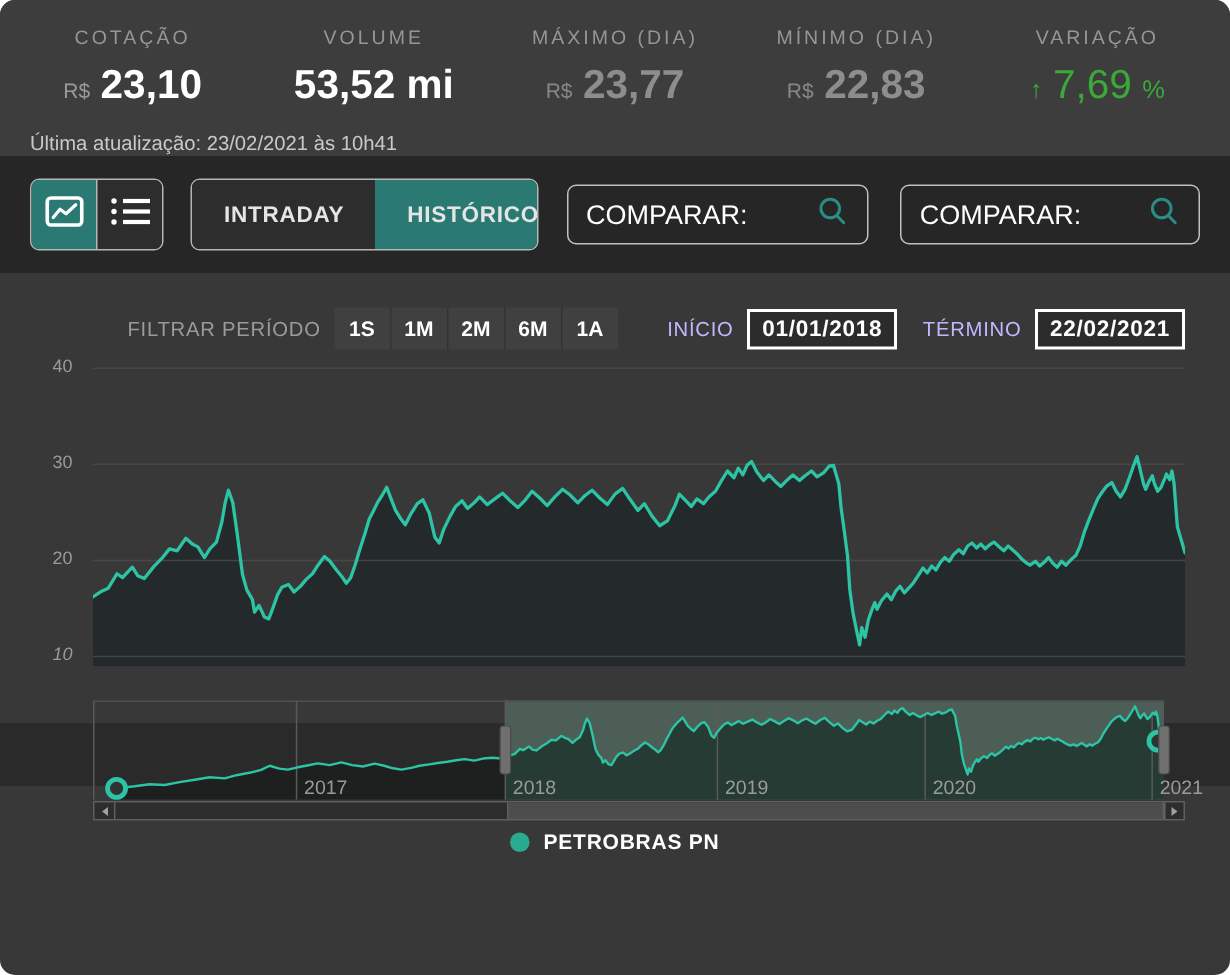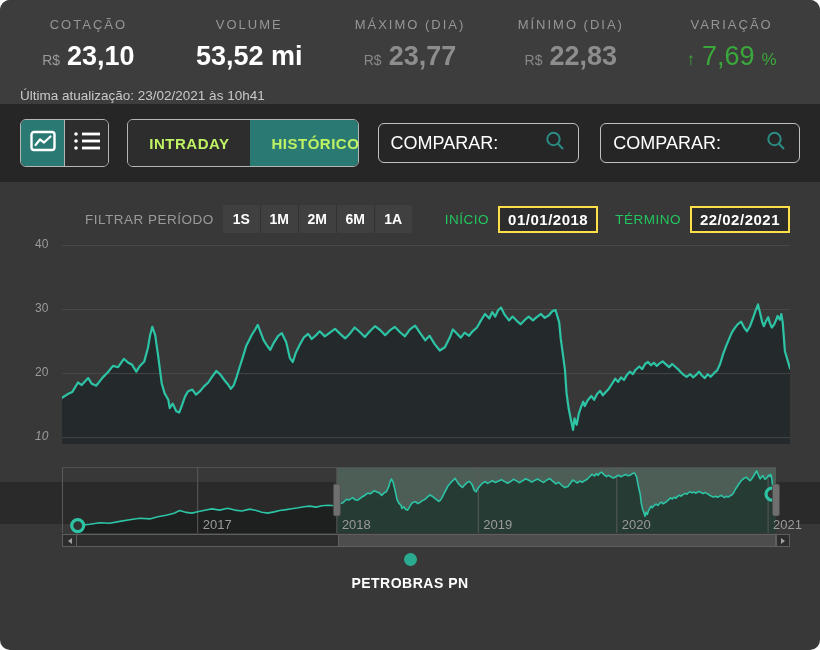--- a/index.html
+++ b/index.html
@@ -23,53 +23,53 @@
   .stat.green .stat-prefix { color:#3aa83a; font-size:17px; }
   .stat-suffix { color:#3aa83a; font-size:17px; }
   .update-bar { height:29px; color:#c9c9c9; font-size:13.5px; padding-left:20px; }
   
   .toolbar { height:78px; background:#262626; display:flex; align-items:center; padding:0 20px; }
   .icon-group { width:98px; height:48px; border:1px solid #b5b5b5; border-radius:6px; display:flex; overflow:hidden; box-sizing:border-box; }
   .icon-btn { flex:1; display:flex; align-items:center; justify-content:center; cursor:pointer; }
   .icon-btn.active { background:#2a7a73; }
   .icon-btn.inactive { background:#2d2d2d; border-left:1px solid #b5b5b5; }
   .tab-group { margin-left:18px; height:48px; border:1px solid #b5b5b5; border-radius:6px; display:flex; overflow:hidden; box-sizing:border-box; }
-  .tab { padding:0 21px; display:flex; align-items:center; color:#bef264; font-weight:bold; font-size:15px; letter-spacing:0.5px; cursor:pointer; }
+  .tab { padding:0 21px; display:flex; align-items:center; color:#e5e5e5; font-weight:bold; font-size:15px; letter-spacing:0.5px; cursor:pointer; }
   .tab.active { background:#2a7a73; }
   .tab.inactive { background:#2d2d2d; }
   .compare-box { margin-left:19px; width:219px; height:40px; border:1px solid #c0c0c0; border-radius:6px;
     display:flex; align-items:center; justify-content:space-between; padding:0 12px; box-sizing:border-box;
     color:#ffffff; font-size:18px; background:transparent; cursor:text; }
   .compare-box.second { margin-left:21px; width:217px; }
   
   .chart-panel { position:relative; height:300px; background:#383838; }
   .filter-row { position:absolute; top:22px; left:0; right:30px; height:30px; display:flex; align-items:center; }
   .filter-label { margin-left:85px; color:#9a9a9a; font-size:13.5px; letter-spacing:0.5px; }
   .period-group { display:flex; margin-left:9px; background:#404040; }
   .period-btn { width:37px; height:28px; display:flex; align-items:center; justify-content:center;
     color:#fff; font-weight:bold; font-size:14px; border-right:1px solid #323232; cursor:pointer; }
   .period-btn:last-child { border-right:none; }
   .filter-spacer { flex:1; }
-  .date-label { color:#22c55e; font-size:13.5px; letter-spacing:0.5px; margin-right:9px; }
-  .date-box { background:#2c2c2c; border:2px solid #fde047; color:#fff; font-weight:bold; font-size:15px;
+  .date-label { color:#c4b5fd; font-size:13.5px; letter-spacing:0.5px; margin-right:9px; }
+  .date-box { background:#2c2c2c; border:2px solid #ffffff; color:#fff; font-weight:bold; font-size:15px;
     padding:3px 8px; letter-spacing:0.5px; cursor:text; }
   .date-box.first { margin-right:17px; }
   .ylab { position:absolute; left:35px; width:24px; color:#9a9a9a; font-size:12px; }
   .main-chart { position:absolute; top:52px; left:62px; width:728px; height:210px; }
   .nav-chart { position:absolute; top:285px; left:62px; width:714px; height:66px; overflow:visible; }
   .scrollbar { position:absolute; top:352px; left:62px; width:728px; height:13px; box-sizing:border-box;
     border:1px solid #5f5f5f; background:#2d2d2d; }
   .sb-arrow { position:absolute; top:0; bottom:0; width:13px; display:flex; align-items:center; justify-content:center; cursor:pointer; }
   .sb-arrow.left { left:0; border-right:1px solid #5f5f5f; }
   .sb-arrow.right { right:0; border-left:1px solid #5f5f5f; }
   .tri-left { width:0; height:0; border-top:3.5px solid transparent; border-bottom:3.5px solid transparent; border-right:4.5px solid #a0a0a0; }
   .tri-right { width:0; height:0; border-top:3.5px solid transparent; border-bottom:3.5px solid transparent; border-left:4.5px solid #a0a0a0; }
   .sb-thumb { position:absolute; top:0; bottom:0; left:275px; width:439px; background:#4d4d4d;
     border-left:1px solid #5f5f5f; border-right:1px solid #5f5f5f; box-sizing:border-box; cursor:grab; }
-  .legend { position:absolute; top:371px; left:0; right:0; display:flex; justify-content:center; align-items:center; gap:9px; cursor:pointer;flex-direction:column; }
+  .legend { position:absolute; top:371px; left:0; right:0; display:flex; justify-content:center; align-items:center; gap:9px; cursor:pointer; }
   .legend-dot { width:13px; height:13px; border-radius:50%; background:#2aab91; }
   .legend-label { color:#fff; font-weight:bold; font-size:14px; letter-spacing:0.5px; }
   .footer { height:42px; background:#2a2a2a; }
 </style>
 </head>
 <body>
 
 <div class="app">
 
   <div class="top-section">

